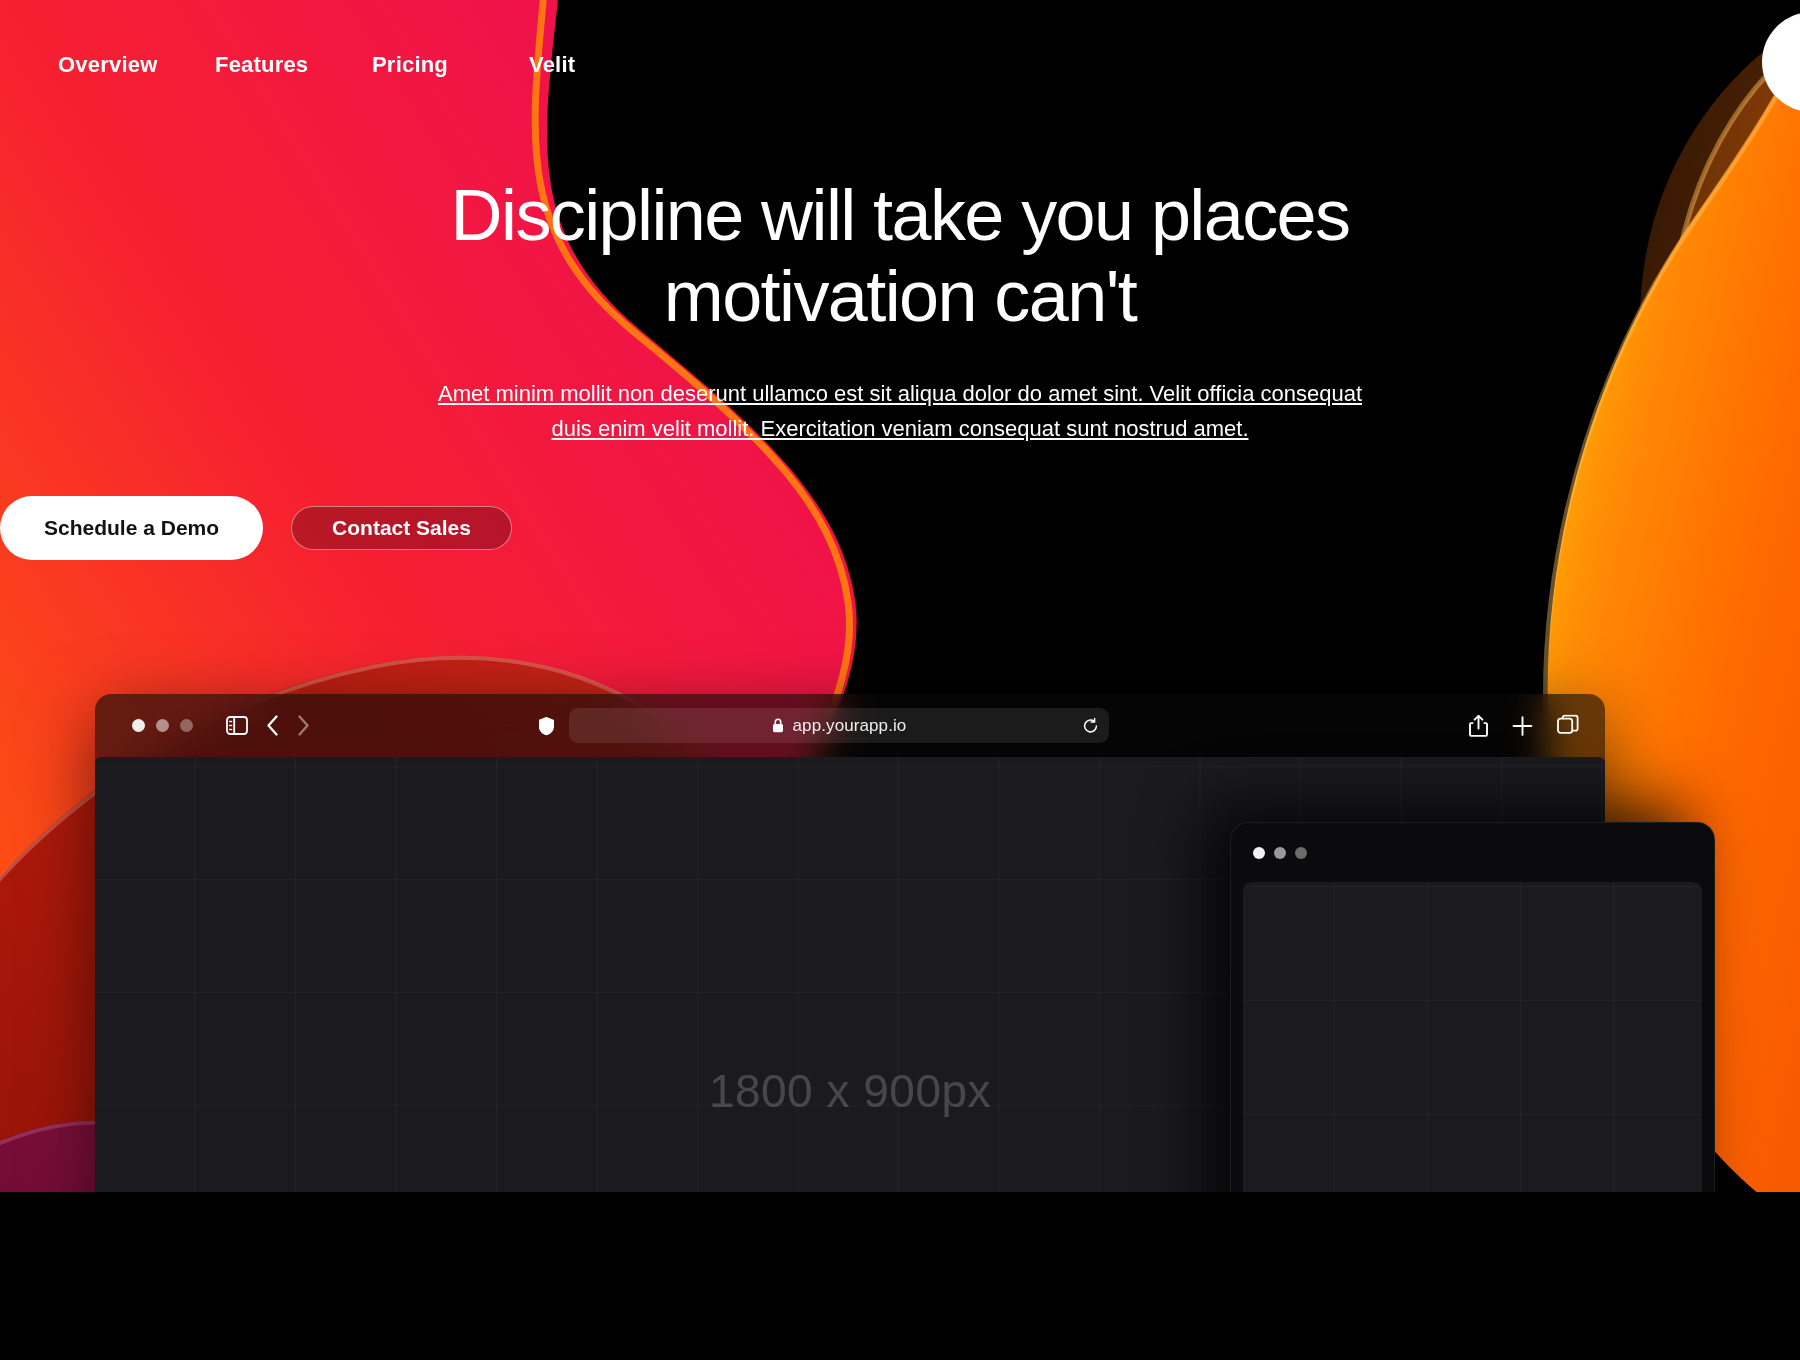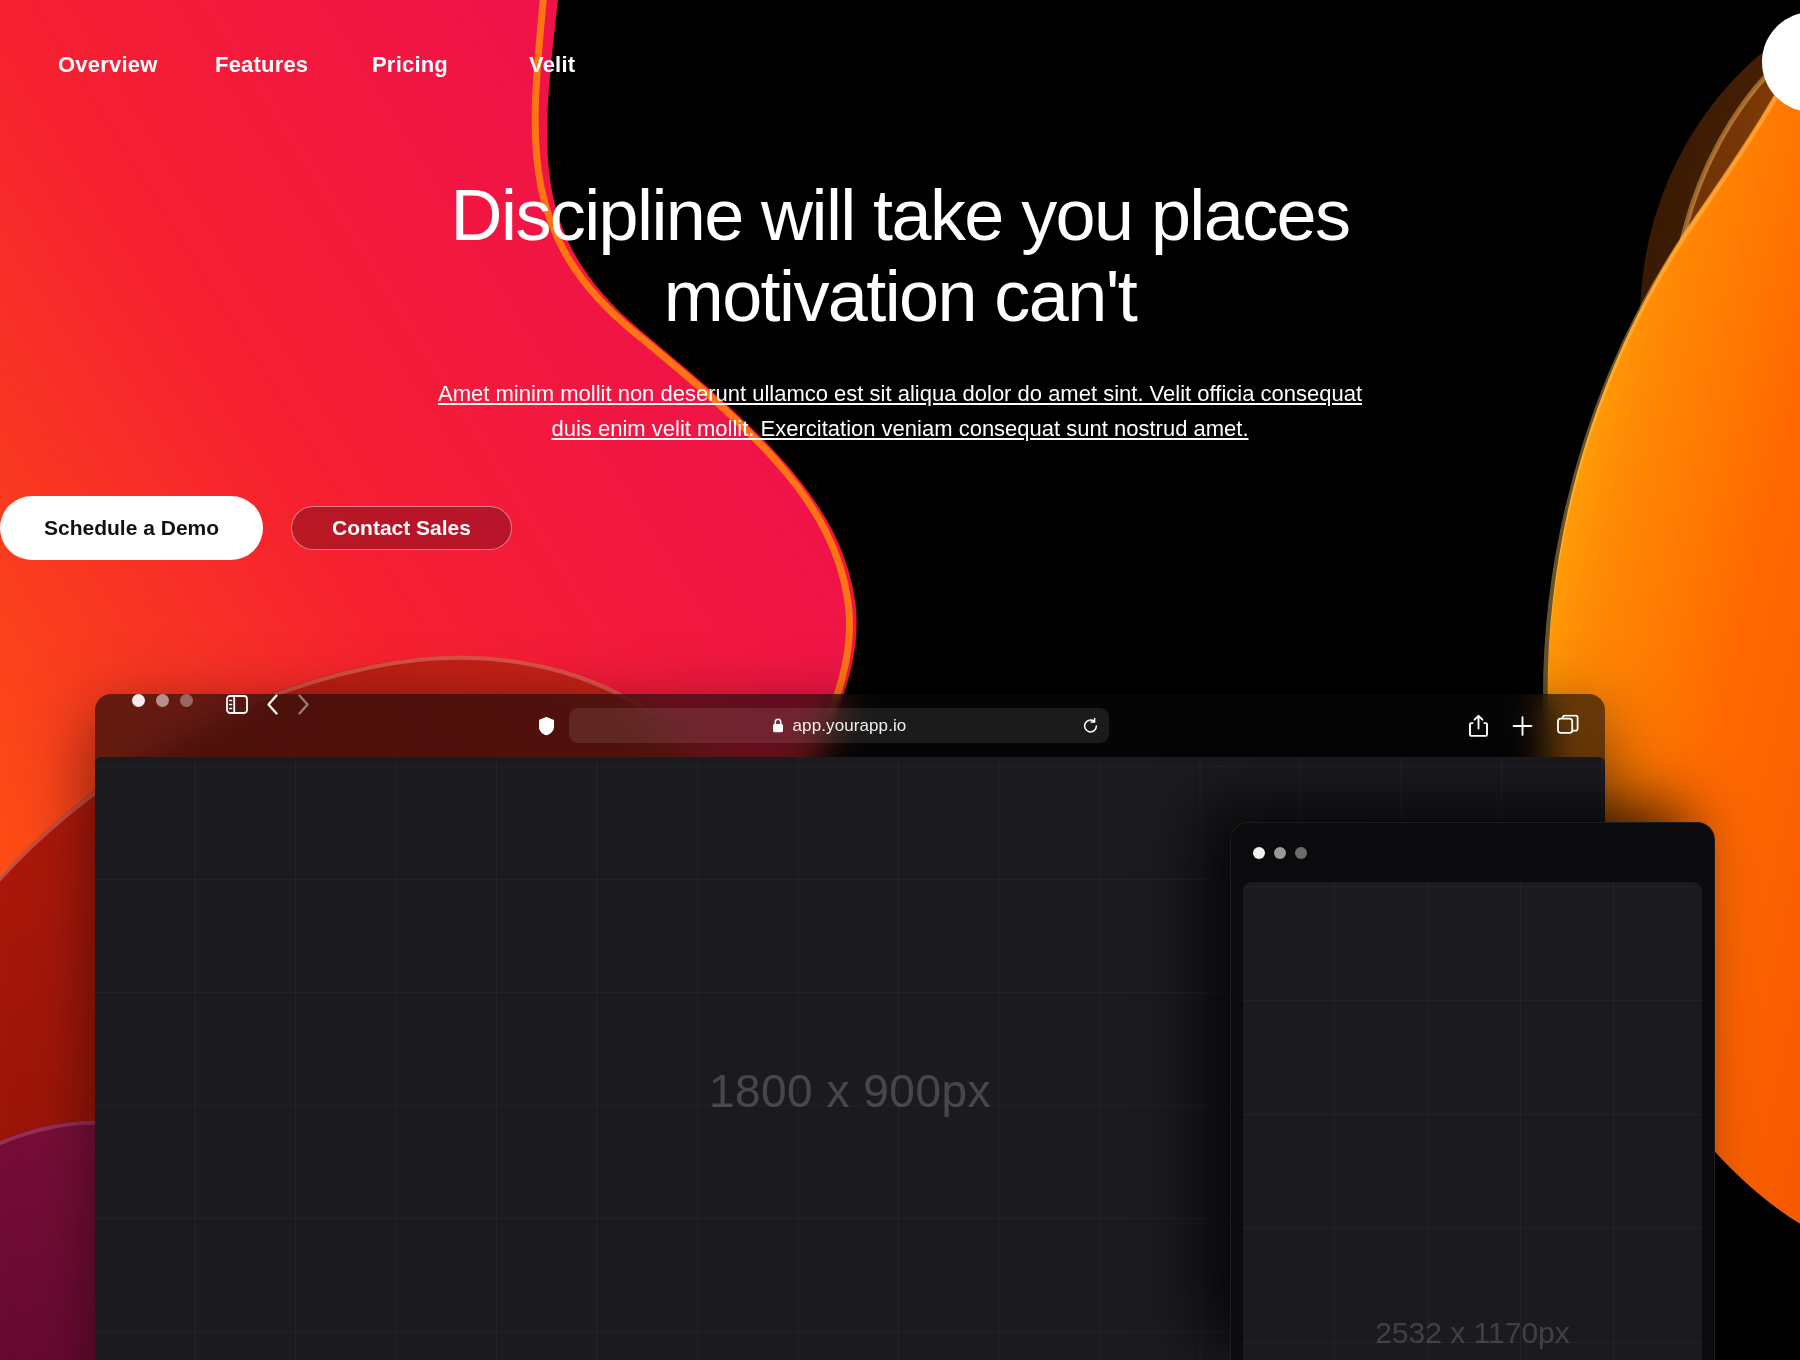--- a/index.html
+++ b/index.html
@@ -4,21 +4,21 @@
 <style>
   * { margin:0; padding:0; box-sizing:border-box; }
   html, body {
     width:1800px; height:1360px;
     background:#000;
     overflow:hidden;
     font-family:"Liberation Sans", sans-serif;
   }
   #stage {
     position:relative;
-    width:1800px; height:1360px;
+    width:1800px; height:1192px;
     background:#000;
     overflow:hidden;
   }
   #bg-svg { position:absolute; inset:0; width:1800px; height:1360px; display:block; }
 
   
   .nav {
     position:absolute; top:52px; left:0; width:100%;
     display:flex; align-items:center; gap:0;
     padding-left:58px;
@@ -88,21 +88,21 @@
     background:rgba(10,8,8,0.62);
     backdrop-filter:blur(18px);
     -webkit-backdrop-filter:blur(18px);
     box-shadow:0 -2px 0 rgba(255,255,255,0.08) inset, 0 22px 70px rgba(0,0,0,0.55);
     overflow:hidden;
     z-index:20;
   }
   .browser-bar {
     position:relative;
     height:63px;
-    display:flex; align-items:flex-start;
+    display:flex; align-items:center;
     padding:0 28px;
   }
   .dots { display:flex; align-items:center; gap:11px; margin-left:9px; }
   .dot { width:13px; height:13px; border-radius:50%; }
   .dot.d1 { background:rgba(255,255,255,0.92); }
   .dot.d2 { background:rgba(255,255,255,0.52); }
   .dot.d3 { background:rgba(255,255,255,0.34); }
 
   .bar-icons { display:flex; align-items:center; gap:18px; margin-left:33px; }
   .ic { display:inline-flex; align-items:center; justify-content:center; cursor:pointer; }

